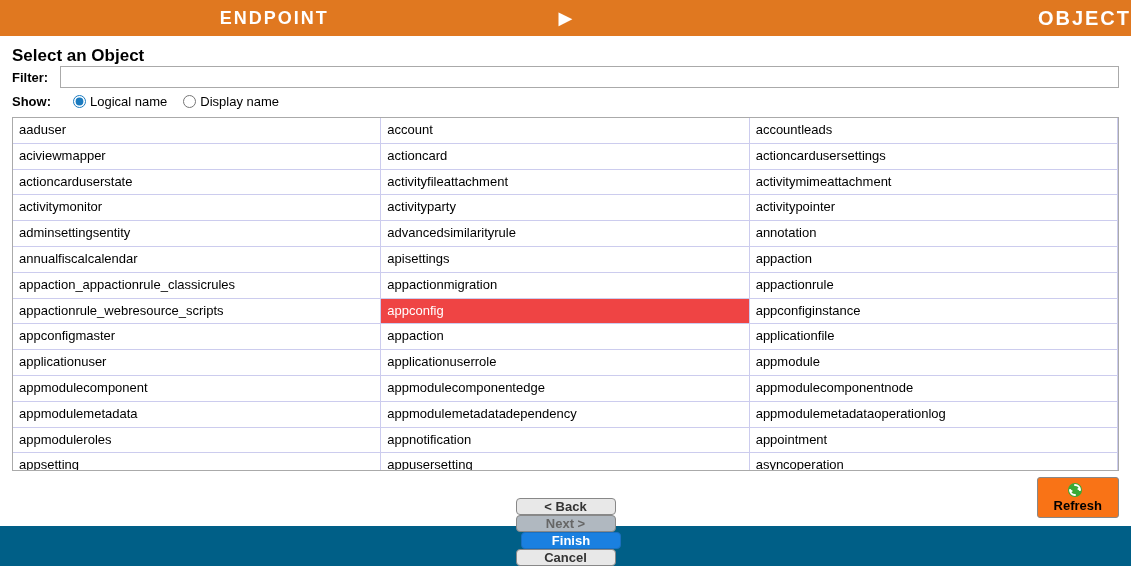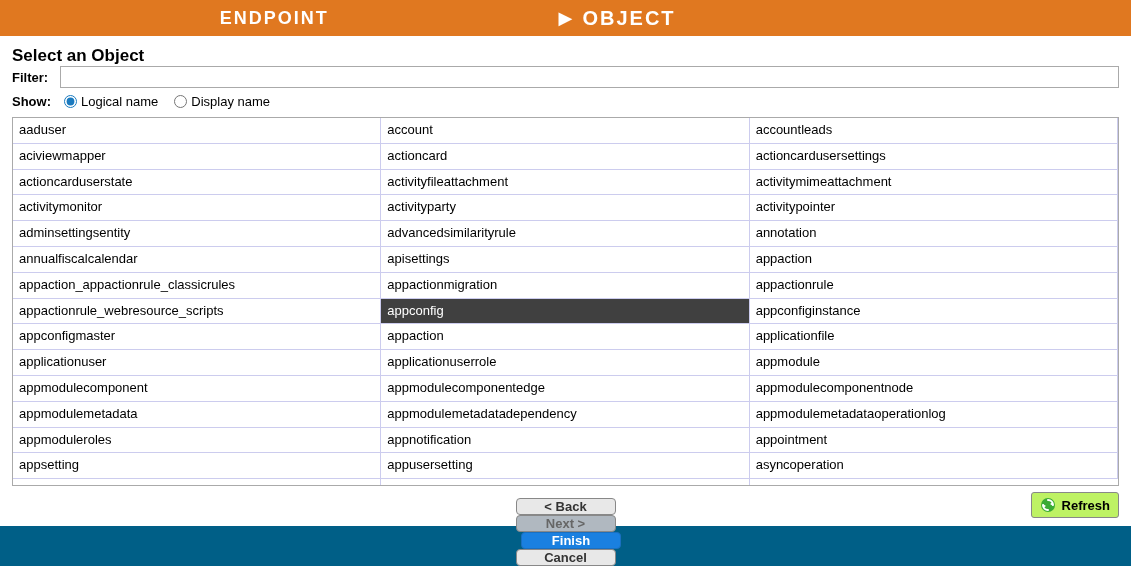--- a/index.html
+++ b/index.html
@@ -20,21 +20,21 @@
       letter-spacing: 2px;
       text-transform: uppercase;
     }
     .header-arrow {
       color: #fff;
       font-size: 18px;
       padding: 0 10px;
     }
     .header-object {
       flex: 1;
-      text-align: left;
+      text-align: right;
       background: #e07820;
       color: #fff;
       font-weight: bold;
       font-size: 20px;
       letter-spacing: 2px;
       text-transform: uppercase;
     }
 
     .content-area {
       background: #fff;
@@ -68,21 +68,21 @@
       font-size: 13px;
     }
 
     .show-row {
       display: flex;
       align-items: center;
       margin-bottom: 8px;
     }
     .show-label {
       font-weight: bold;
-      margin-right: 12px;
+      margin-right: 21px;
       min-width: 40px;
     }
     .radio-option {
       display: flex;
       align-items: center;
       margin-right: 16px;
       cursor: pointer;
     }
     .radio-option input[type=radio] {
       margin-right: 4px;
@@ -109,40 +109,41 @@
       color: #000;
       font-size: 13px;
       line-height: 1.6;
       background: #fff;
       white-space: nowrap;
       overflow: hidden;
       text-overflow: ellipsis;
     }
 
     .list-cell.selected {
-      background: #404040;
+      background: #ef4444;
       color: #fff;
     }
 
     .refresh-row {
       display: flex;
       justify-content: flex-end;
       align-items: center;
       padding: 6px 0 2px 0;
     }
     .refresh-btn {
       display: flex;
       align-items: center;
-      background: #bef264;
+      background: #f97316;
       border: 1px solid #888;
       border-radius: 3px;
-      padding: 4px 8px;
+      padding: 4px 16px;
       cursor: pointer;
       font-size: 13px;
       font-weight: bold;
+      flex-direction: column;
     }
     .refresh-icon {
       display: inline-block;
       width: 16px;
       height: 16px;
       margin-right: 6px;
     }
 
     .footer {
       background: #005f87;

